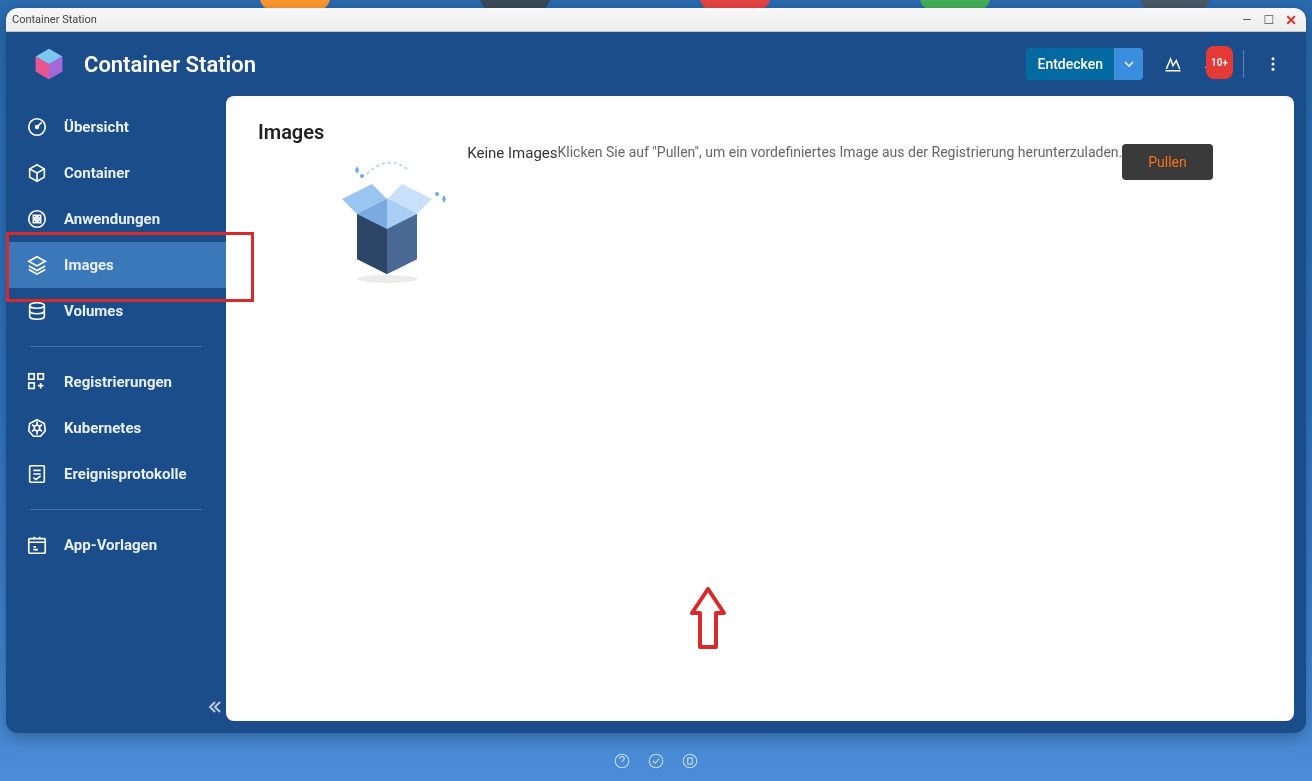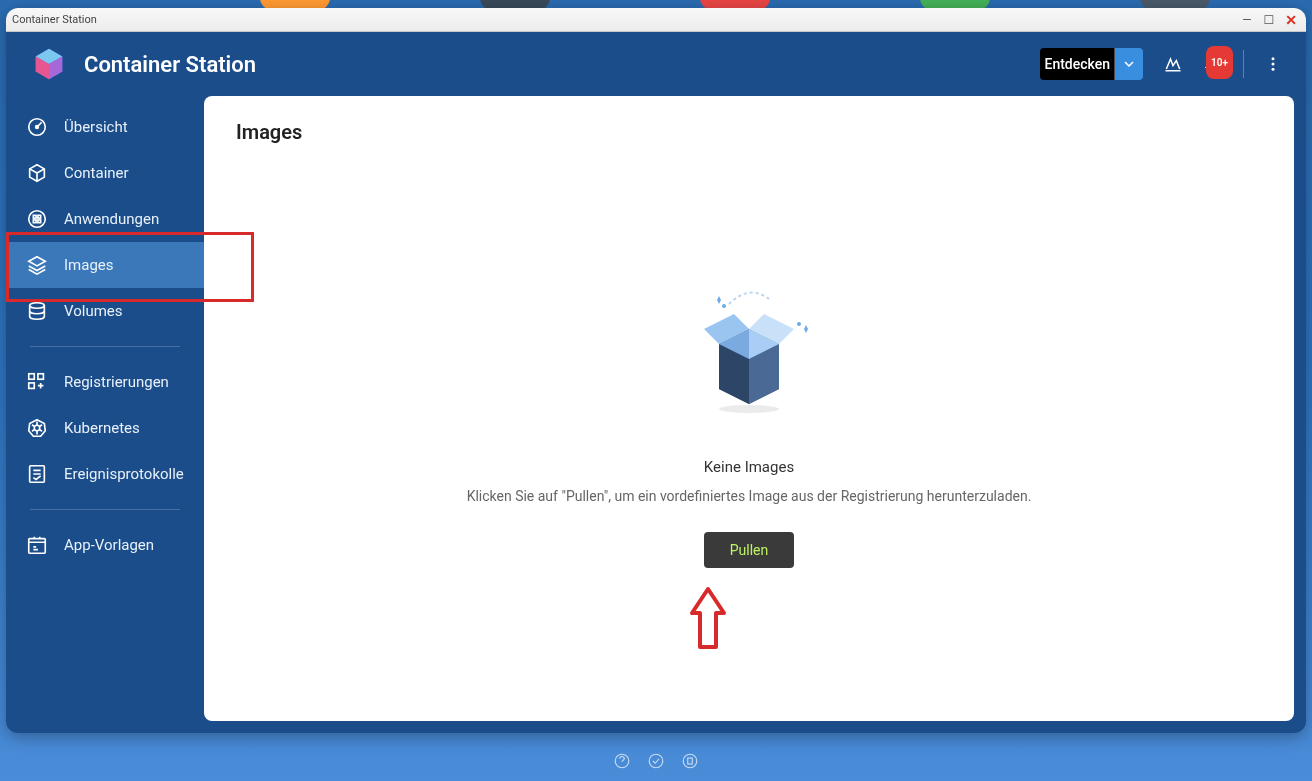--- a/index.html
+++ b/index.html
@@ -13,46 +13,46 @@
 .titlebar-btn { width: 18px; height: 16px; display: flex; align-items: center; justify-content: center; cursor: pointer; font-size: 12px; color: #555; }
 .titlebar-btn.close { color: #d93025; font-weight: bold; font-size: 14px; }
 
 .app-body { flex: 1; display: flex; flex-direction: column; }
 
 .app-header { height: 64px; display: flex; align-items: center; padding: 0 24px; color: #fff; }
 .app-logo { width: 38px; height: 38px; margin-right: 16px; }
 .app-title { font-size: 22px; font-weight: 600; flex: 1; }
 .header-actions { display: flex; align-items: center; gap: 20px; }
 .discover-btn { display: flex; align-items: stretch; }
-.discover-main { background: #000000; color: #fff; border: none; padding: 8px 4px; font-size: 14px; font-weight: 500; border-radius: 4px 0 0 4px; cursor: pointer; border-right: 1px solid rgba(255,255,255,0.3); }
+.discover-main { background: #0369a1; color: #fff; border: none; padding: 8px 11px; font-size: 14px; font-weight: 500; border-radius: 4px 0 0 4px; cursor: pointer; border-right: 1px solid rgba(255,255,255,0.3); }
 .discover-drop { background: #3a8ee0; color: #fff; border: none; width: 28px; border-radius: 0 4px 4px 0; cursor: pointer; display: flex; align-items: center; justify-content: center; }
 .header-icon { color: #fff; cursor: pointer; display: flex; align-items: center; position: relative; }
 .badge { position: absolute; top: -8px; right: -10px; background: #e53935; color: #fff; font-size: 10px; padding: 11px 5px; border-radius: 8px; font-weight: 600; }
 .divider { width: 1px; height: 28px; background: rgba(255,255,255,0.3); }
 
 .content-area { flex: 1; display: flex; padding: 0 12px 12px 0; }
 
-.sidebar { width: 198px; padding: 8px 0; }
+.sidebar { width: 220px; padding: 8px 0; font-weight: bold; }
 .nav-item { display: flex; align-items: center; padding: 12px 20px; color: #e8f0fa; font-size: 15px; cursor: pointer; gap: 16px; position: relative; }
 .nav-item.active { background: #3b78ba; }
 .nav-item.active::before { content: ''; position: absolute; left: 0; top: 0; bottom: 0; width: 3px; background: #fff; }
 .nav-icon { width: 22px; height: 22px; display: flex; align-items: center; justify-content: center; flex-shrink: 0; }
 .nav-divider { height: 1px; background: rgba(255,255,255,0.2); margin: 12px 24px; }
 
 .highlight-box { position: absolute; border: 3px solid #d82a2a; pointer-events: none; z-index: 100; }
 .highlight-images { top: 232px; left: 6px; width: 248px; height: 70px; }
 
 .main-panel { flex: 1; background: #fff; border-radius: 8px; padding: 24px 32px; display: flex; flex-direction: column; }
 .panel-title { font-size: 20px; font-weight: 600; color: #222; }
-.empty-state { flex: 1; display: flex; flex-direction: column; align-items: center; justify-content: center; text-align: center; }
+.empty-state { flex: 1; display: flex; flex-direction: row; align-items: flex-start; justify-content: center; text-align: center; }
 .empty-illustration { width: 160px; height: 160px; margin-bottom: 24px; }
 .empty-title { font-size: 15px; color: #333; margin-bottom: 12px; }
 .empty-desc { font-size: 14px; color: #666; margin-bottom: 28px; }
 .action-buttons { display: flex; gap: 12px; }
-.btn-dark { background: #3a3a3a; color: #bef264; border: none; padding: 10px 26px; font-size: 14px; border-radius: 4px; cursor: pointer; }
+.btn-dark { background: #3a3a3a; color: #f97316; border: none; padding: 10px 26px; font-size: 14px; border-radius: 4px; cursor: pointer; }
 
 .collapse-btn { position: absolute; bottom: 14px; left: 200px; color: rgba(255,255,255,0.7); cursor: pointer; font-size: 16px; }
 
 .arrow-annotation { position: absolute; top: 585px; left: 686px; z-index: 101; pointer-events: none; }
 
 .bottom-bar { position: absolute; bottom: 0; left: 0; right: 0; height: 36px; display: flex; align-items: center; justify-content: center; gap: 16px; }
 .bottom-icon { color: rgba(255,255,255,0.7); }
 
 .dock-tabs { position: absolute; top: -2px; left: 260px; display: flex; gap: 90px; z-index: -1; }
 .dock-tab { width: 70px; height: 12px; border-radius: 0 0 18px 18px; }

